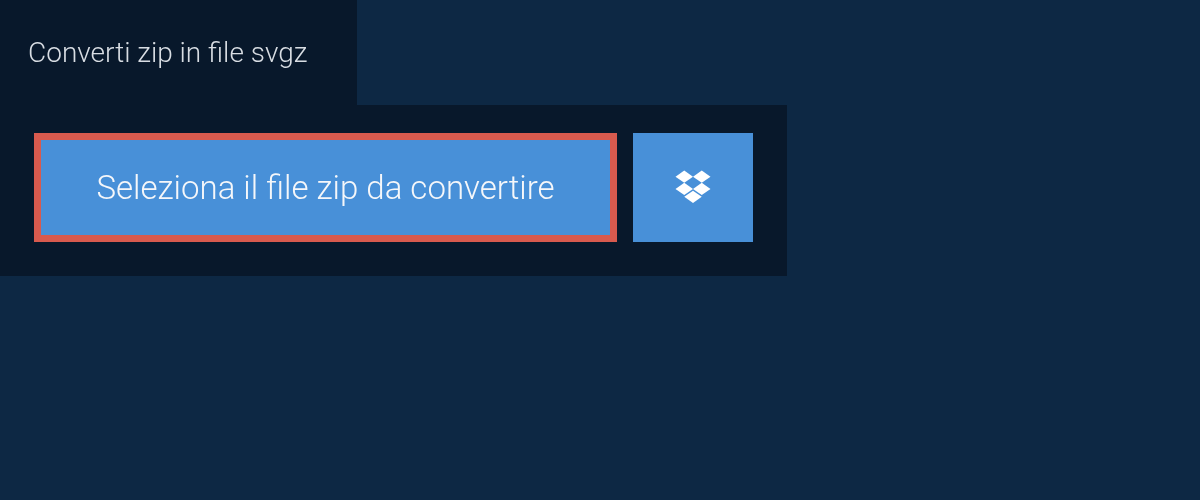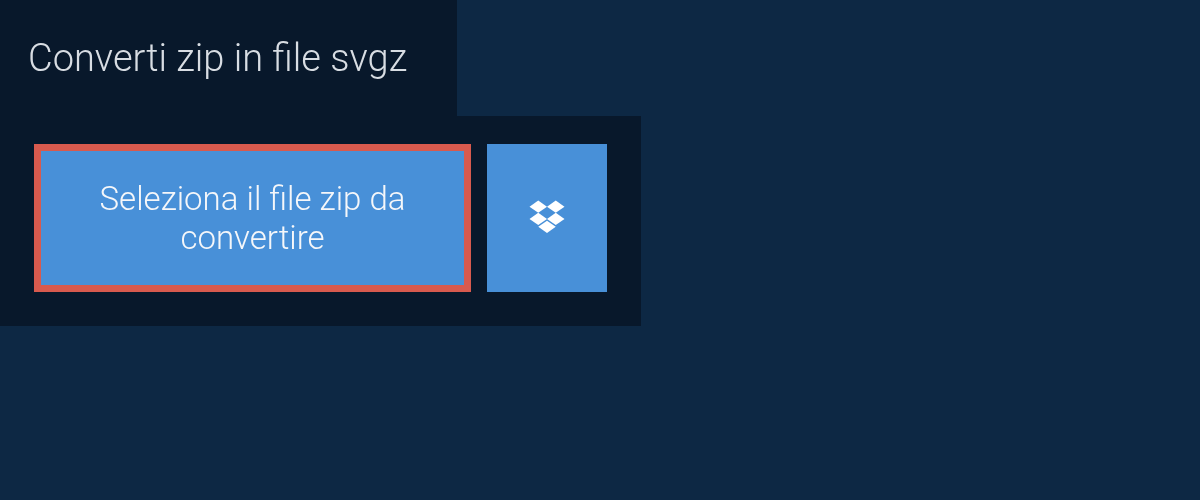--- a/index.html
+++ b/index.html
@@ -14,30 +14,30 @@
       font-family: -apple-system, BlinkMacSystemFont, 'Segoe UI', Roboto, sans-serif;
       overflow: hidden;
     }
     .tab-container {
       background-color: #08182b;
       display: inline-block;
       padding: 36px 50px 36px 28px;
     }
     .tab-title {
       color: #d8dde3;
-      font-size: 38px;
+      font-size: 28px;
       font-weight: 300;
     }
     .upload-section {
       background-color: #08182b;
       padding: 28px 34px 34px 34px;
       display: flex;
       gap: 16px;
       align-items: stretch;
-      width: 641px;
+      width: 787px;
     }
     .select-file-button {
       background-color: #4890d8;
       border: 7px solid #d85a4e;
       color: #f5f7fa;
       font-size: 33px;
       font-weight: 300;
       padding: 28px 36px;
       flex: 1;
       text-align: center;

